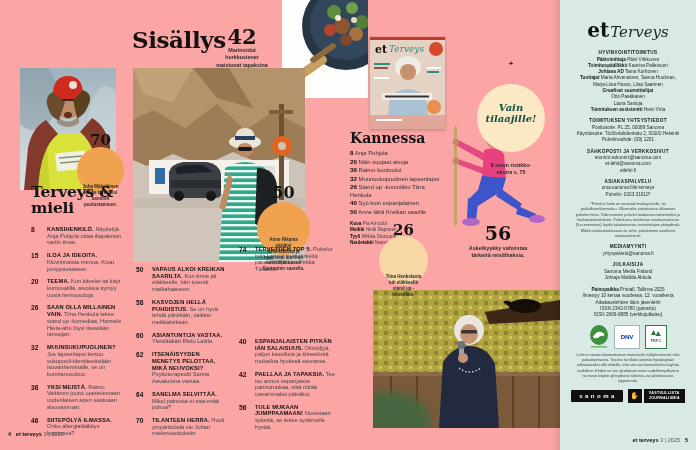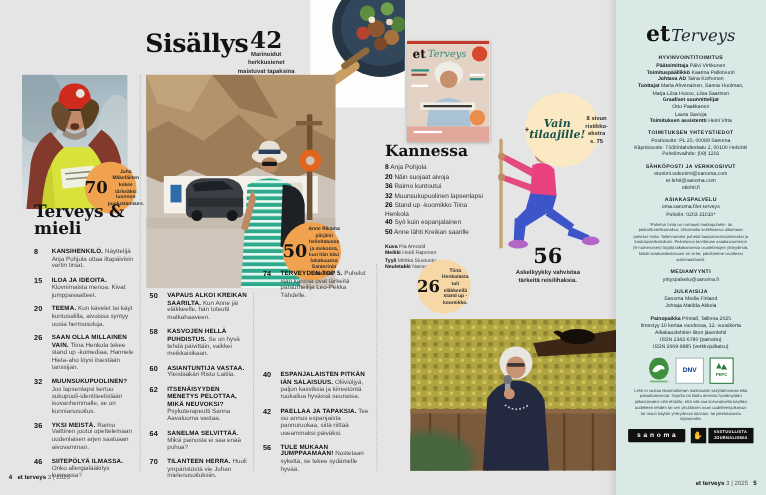--- a/index.html
+++ b/index.html
@@ -1,35 +1,35 @@
 <!DOCTYPE html>
 <html><head>
 <meta charset="utf-8">
 <style>
   html,body{margin:0;padding:0;background:#888;}
   .stage{position:relative;width:696px;height:450px;margin:0 auto;overflow:hidden;
          font-family:"Liberation Sans",sans-serif;background:#fcfcfa;color:#1b1b1b;}
   .abs{position:absolute;}
-  .left-page{position:absolute;left:0;top:0;width:560px;height:450px;background:#e5e5e5;}
+  .left-page{position:absolute;left:0;top:0;width:560px;height:450px;background:#fca5a5;}
   .right-page{position:absolute;left:560px;top:0;width:136px;height:450px;background:#d9eae6;}
   .spine{position:absolute;left:552px;top:0;width:12px;height:450px;pointer-events:none;
          background:linear-gradient(90deg,rgba(0,0,0,0) 0%,rgba(0,0,0,.08) 62%,rgba(0,0,0,0) 100%);}
   
   .main-title{font-family:"DejaVu Serif",serif;font-weight:700;font-size:23px;letter-spacing:-.4px;color:#121212;}
   .issue{font-size:7.5px;letter-spacing:1.6px;color:#2b2b2b;}
   .shead{font-family:"DejaVu Serif",serif;font-weight:700;font-size:15.5px;line-height:1.04;color:#141414;letter-spacing:-.2px;}
   .khead{font-family:"DejaVu Serif",serif;font-weight:700;font-size:14px;color:#141414;}
   .ahead{font-weight:700;font-size:10px;color:#131313;}
   
   .toc-col{position:absolute;display:flex;flex-direction:column;gap:6px;}
   .ti{display:flex;gap:5px;font-size:5.7px;line-height:1.18;color:#40444a;}
   .ti .pg{flex:0 0 11px;font-weight:700;font-size:6.6px;color:#101010;}
   .ti b{color:#101010;letter-spacing:.15px;}
   
-  .badge{position:absolute;border-radius:50%;display:flex;flex-direction:row;align-items:center;justify-content:flex-start;text-align:center;}
+  .badge{position:absolute;border-radius:50%;display:flex;flex-direction:column;align-items:center;justify-content:center;text-align:center;gap:36px;}
   .badge .bn{font-family:"DejaVu Serif",serif;font-weight:700;color:#141414;line-height:1;}
   .badge .bt{font-weight:600;font-size:4.5px;line-height:1.3;color:#2c2c2c;}
   .b-orange{background:#f1a24f;}
   .b-peach{background:#f7d7a6;}
   .b-cream{background:#fbe9c3;}
   .script{font-family:"DejaVu Serif",serif;font-style:italic;font-weight:700;}
   
   .kl{font-size:5.9px;line-height:1.28;color:#2e3338;}
   .kl b{font-size:6.2px;color:#0f0f0f;}
   .credits{font-size:4.7px;line-height:1.3;color:#3a3f44;}

